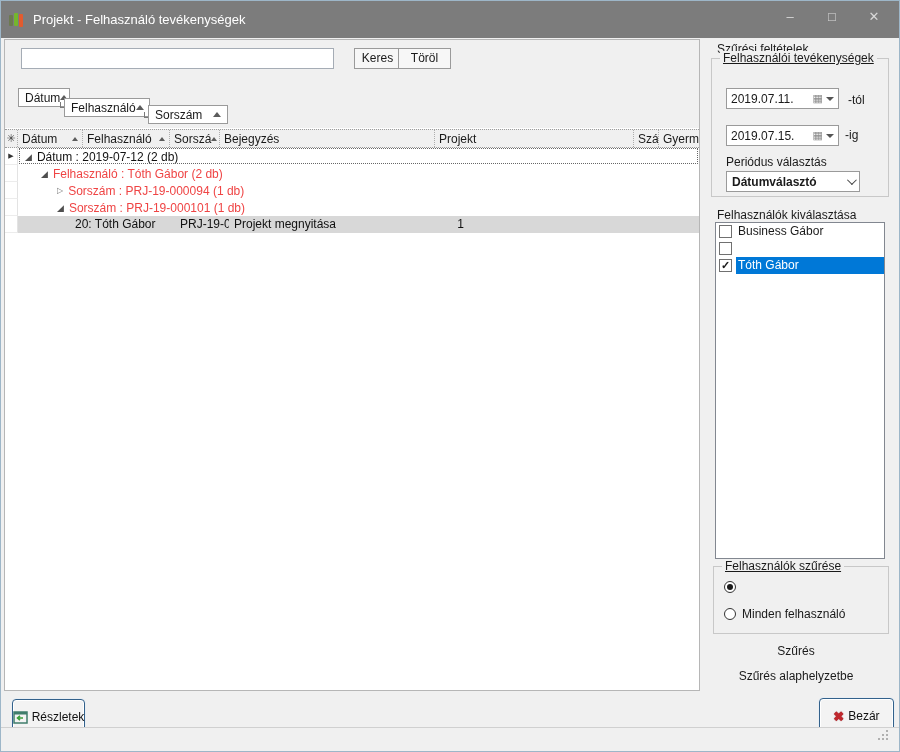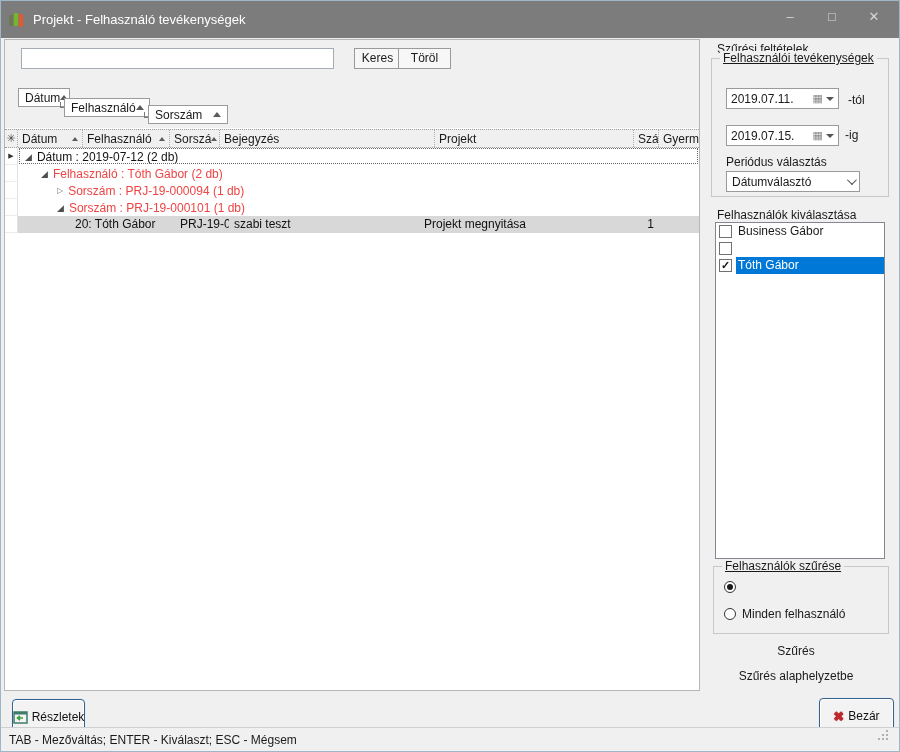--- a/index.html
+++ b/index.html
@@ -60,21 +60,21 @@
   .fs1 { left:10px; top:27px; width:178px; height:139px; }
   .date-field { position:absolute; width:113px; height:21px; background:#fff; border:1px solid #9a9a9a; display:flex; align-items:center; padding:0 4px; }
   .date-field .val { flex:1; }
   .cal-glyph { color:#8a8a8a; font-size:11px; margin-right:3px; }
   .dd-tri { width:0; height:0; border-left:4px solid transparent; border-right:4px solid transparent; border-top:4px solid #555; }
   .df1 { left:14px; top:29px; }
   .df2 { left:14px; top:66px; }
   .suffix-tol { position:absolute; left:136px; top:34px; }
   .suffix-ig  { position:absolute; left:133px; top:69px; }
   .period-label { position:absolute; left:14px; top:96px; }
-  .combo { position:absolute; left:14px; top:112px; width:134px; height:21px; background:#fff; border:1px solid #9a9a9a; display:flex; align-items:center; padding:0 5px; }
+  .combo { position:absolute; left:14px; top:112px; width:134px; height:21px; background:#fff; border:1px solid #9a9a9a; display:flex; align-items:center; padding:0 5px;font-weight:bold; }
   .combo .val { flex:1; }
   .chevron { width:7px; height:7px; border-right:1.5px solid #444; border-bottom:1.5px solid #444; transform:rotate(45deg) translateY(-2px); }
 
   .users-label { position:absolute; left:16px; top:177px; }
   .listbox { position:absolute; left:14px; top:191px; width:170px; height:337px; background:#fff; border:1px solid #828790; overflow:hidden; }
   .litem { height:17px; display:flex; align-items:center; }
   .cbox { width:13px; height:13px; background:#fff; border:1px solid #707070; margin:0 4px 0 3px; flex:none; font-size:11px; line-height:11px; text-align:center; color:#1a1a1a; font-weight:bold; }
   .litem .ltext { flex:1; height:17px; line-height:17px; padding-left:2px; overflow:hidden; }
   .litem.sel .ltext { background:#0078d7; color:#fff; }
   .redacted-bar { width:104px; height:11px; background:#b9b9b9; border-radius:2px; margin-top:3px; filter:blur(0.5px); }
@@ -201,21 +201,20 @@
         <span style="width:39px;"></span>
         <span class="tri-open">◢</span>
         <span class="gtext-purple">Sorszám : PRJ-19-000101 (1 db)</span>
       </div>
 
       <div class="grow data-row">
         <div class="ind-cell" style="background:#fff;"></div>
         <span style="width:52px;"></span>
         <div class="dcell" style="width:105px;">20: Tóth Gábor</div>
         <div class="dcell" style="width:54px;">PRJ-19-00</div>
-        <div class="dcell" style="width:190px;">szabi teszt</div>
         <div class="dcell" style="width:215px;">Projekt megnyitása</div>
         <div class="dcell" style="width:25px; text-align:right;">1</div>
         <div class="dcell" style="width:40px;"></div>
       </div>
 
     </div>
   </div>
 
   <div class="rpanel">
     <div class="rp-title">Szűrési feltételek</div>
@@ -282,17 +281,16 @@
     </span>
     <span>Részletek</span>
   </div>
 
   <div class="foot-btn btn-bezar">
     <span class="bezar-x">✖</span>
     <span>Bezár</span>
   </div>
 
   <div class="statusbar">
-    <span>TAB - Mezőváltás; ENTER - Kiválaszt; ESC - Mégsem</span>
     <div class="grip"></div>
   </div>
 
 </div>
 
 </body></html>

